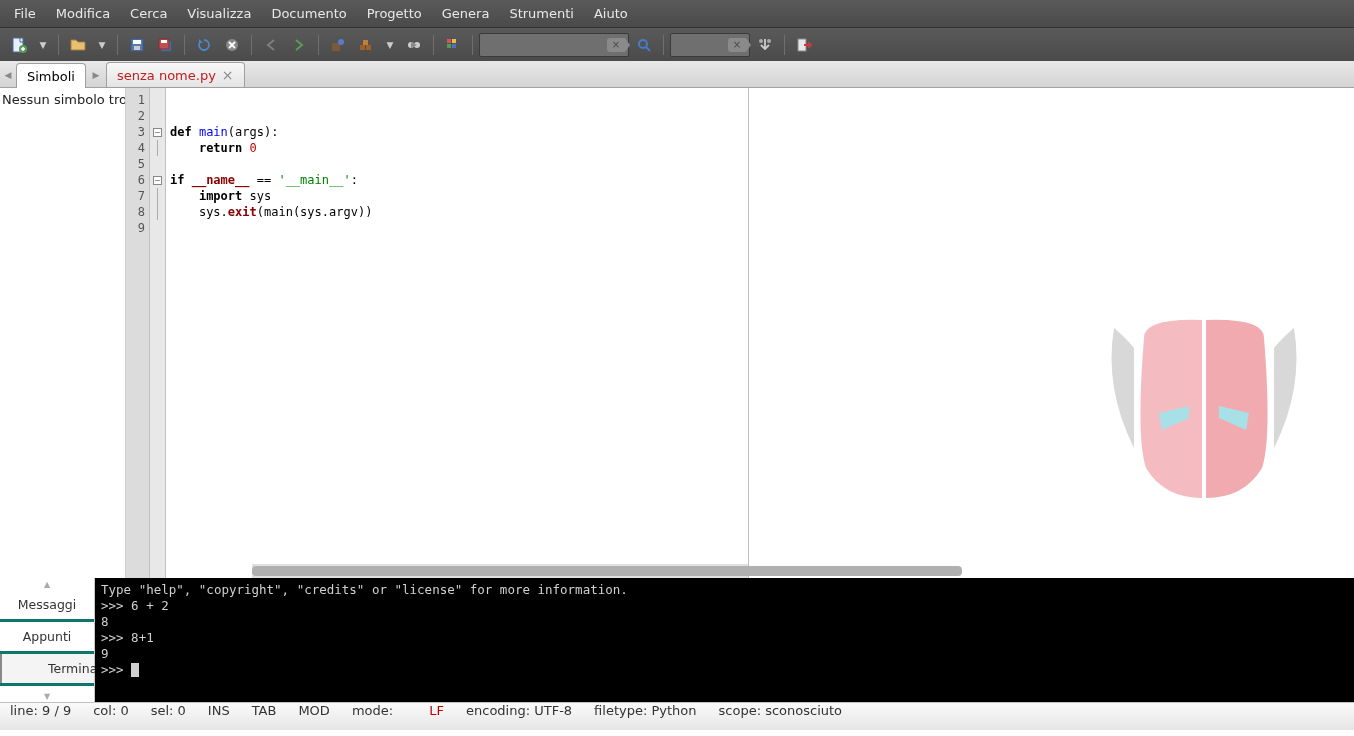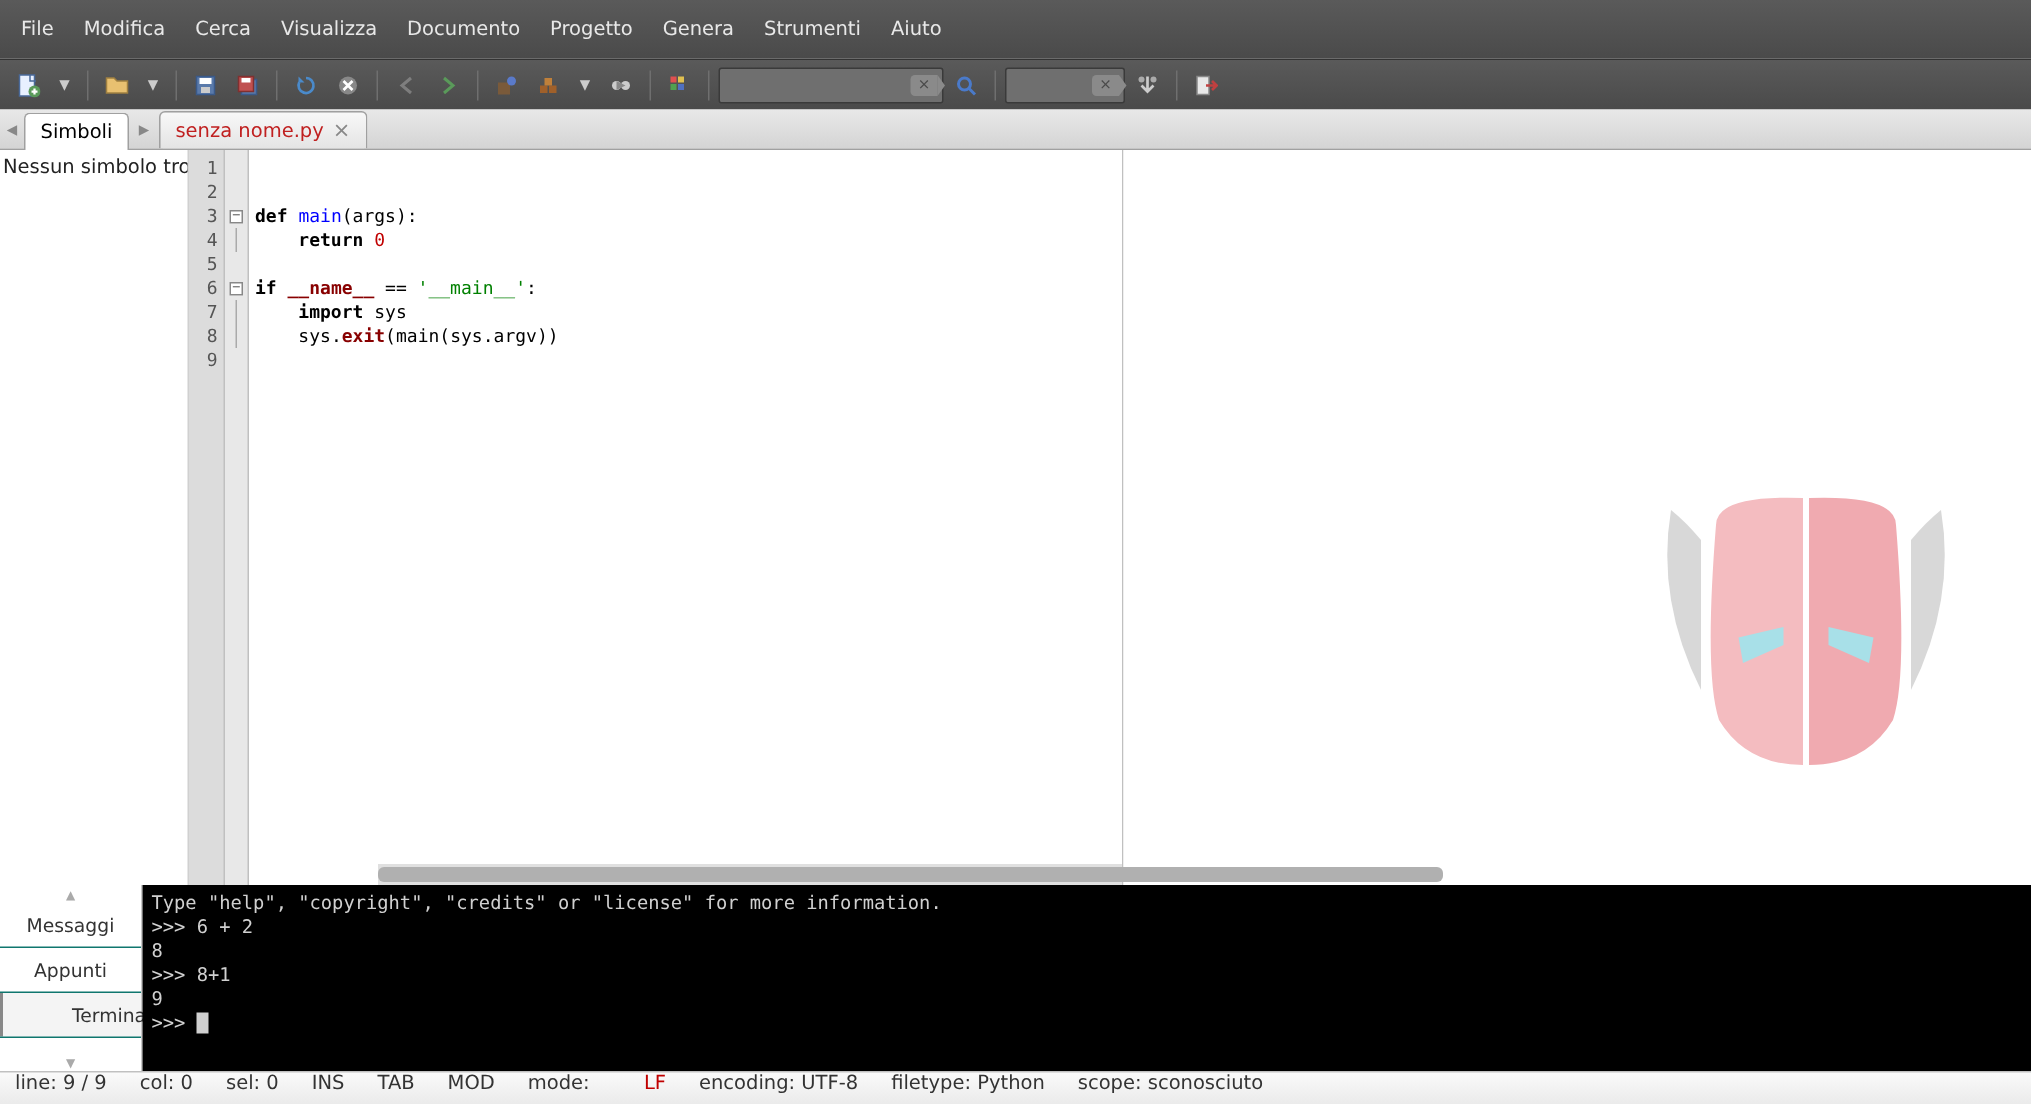--- a/index.html
+++ b/index.html
@@ -1,17 +1,17 @@
 <!DOCTYPE html>
 <html><head>
 <meta charset="utf-8">
 <style>
 * { margin:0; padding:0; box-sizing:border-box; }
 html,body { width:1354px; height:736px; font-family:"DejaVu Sans",Arial,sans-serif; font-size:13px; overflow:hidden; background:#fff; }
-.menubar { height:40px; background:linear-gradient(#5a5a5a,#4a4a4a); display:flex; align-items:center; padding:0 4px; gap:0; border-bottom:1px solid #333; }
+.menubar { height:28px; background:linear-gradient(#5a5a5a,#4a4a4a); display:flex; align-items:center; padding:0 4px; gap:0; border-bottom:1px solid #333; }
 .menuitem { color:#e8e8e8; padding:4px 10px; cursor:pointer; border-radius:3px; }
 .toolbar { height:33px; background:linear-gradient(#5a5a5a,#4a4a4a); display:flex; align-items:center; padding:0 6px; gap:2px; }
 .tbicon { width:26px; height:26px; display:flex; align-items:center; justify-content:center; cursor:pointer; border-radius:3px; }
 .tbsep { width:1px; height:20px; background:#6f6f6f; margin:0 4px; }
 .tbinput { background:#6f6f6f; border:1px solid #3a3a3a; height:24px; width:150px; color:#eee; padding:0 24px 0 6px; border-radius:2px; }
 .tbinput-wrap { position:relative; display:flex; align-items:center; }
 .tbclear { position:absolute; right:4px; width:18px; height:14px; background:#8a8a8a; border-radius:3px 0 0 3px; display:flex; align-items:center; justify-content:center; color:#4a4a4a; font-size:10px; cursor:pointer; }
 .tbclear::before { content:"×"; }
 .tbclear::after { content:""; position:absolute; right:-5px; border-left:5px solid #8a8a8a; border-top:7px solid transparent; border-bottom:7px solid transparent; }
 .dropdown-arrow { width:18px; height:26px; display:flex; align-items:center; justify-content:center; cursor:pointer; color:#ccc; font-size:9px; }
@@ -35,21 +35,21 @@
 .op { color:#000; }
 .attr { color:#880000; font-weight:bold; }
 .minimap-split { width:1px; background:#c0c0c0; }
 .minimap { width:605px; background:#fff; position:relative; }
 .watermark { position:absolute; right:30px; top:210px; opacity:1; }
 .hscroll { position:absolute; bottom:0; left:126px; right:606px; height:14px; background:#e0e0e0; }
 .hscroll-thumb { position:absolute; left:0; width:710px; height:10px; top:2px; background:#b0b0b0; border-radius:4px; }
 .bottom-panel { height:124px; display:flex; background:#fff; }
 .panel-tabs { width:95px; display:flex; flex-direction:column; border-right:1px solid #c8c8c8; }
 .panel-arrow { height:12px; display:flex; align-items:center; justify-content:center; color:#aaa; font-size:8px; cursor:pointer; }
-.panel-tab { flex:0 0 auto; padding:7px 4px; text-align:center; cursor:pointer; font-size:12.5px; color:#333; border-bottom:1px solid #0f766e; }
+.panel-tab { flex:0 0 auto; padding:7px 4px; text-align:center; cursor:pointer; font-size:12.5px; color:#333; border-bottom:3px solid #0f766e; }
 .panel-tab.active { background:#f4f4f4; font-weight:normal; box-shadow:inset 2px 0 0 #888;padding-left:48px; }
 .terminal { flex:1; background:#000; color:#d0d0d0; font-family:"DejaVu Sans Mono",monospace; font-size:12.5px; line-height:16px; padding:4px 6px; white-space:pre; overflow:hidden; }
 .term-cursor { display:inline-block; width:8px; height:14px; background:#d0d0d0; vertical-align:text-bottom; }
 .statusbar { height:28px; background:linear-gradient(#fafafa,#e6e6e6); border-top:1px solid #c0c0c0; display:flex; padding:0 10px; gap:22px; font-size:13px; color:#333; }
 .statusbar .accent { color:#c00000;margin-left:32px; }
 svg { display:block; }
 </style>
 </head>
 <body>
 

